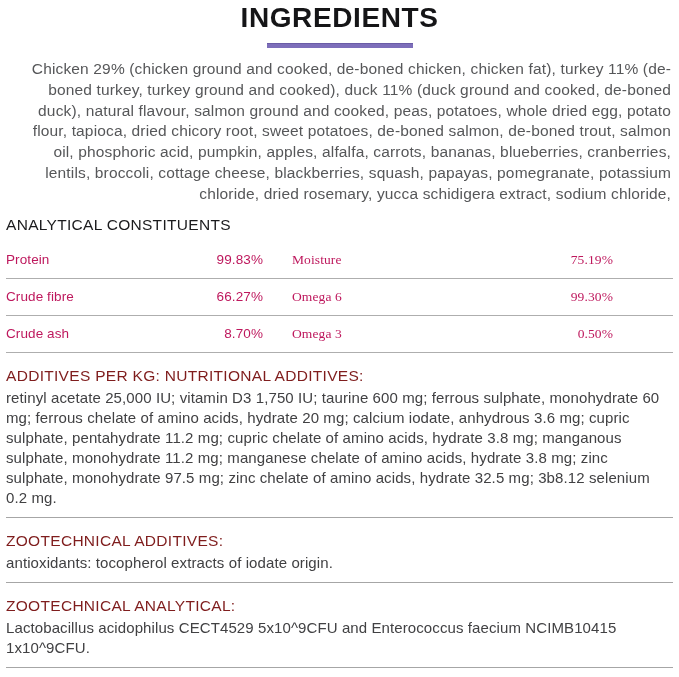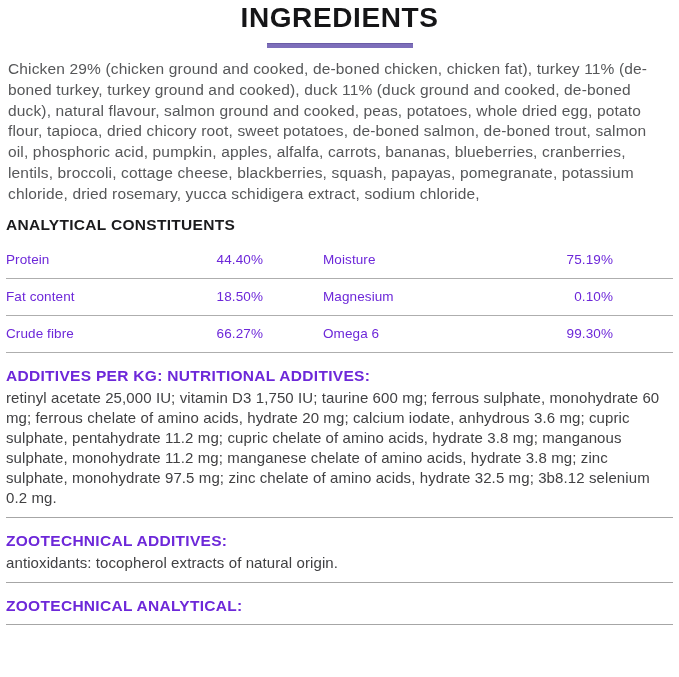--- a/index.html
+++ b/index.html
@@ -28,60 +28,60 @@
     color: #151517;
   }
   .title-underline {
     width: 146px;
     height: 5px;
     margin: 10px auto 11px auto;
     background: #7d6eba;
     border-top: 1px solid #6a5ca6;
   }
   .ingredients-text {
-    text-align: left;
+    text-align: right;
     font-size: 15.5px;
     line-height: 20.8px;
     letter-spacing: 0.15px;
     color: #565759;
     padding: 0 2px;
   }
   .ac-heading {
     margin-top: 11px;
     font-size: 15.5px;
     line-height: 18px;
-    font-weight: 700;
+    font-weight: 400;
     letter-spacing: 0.3px;
     color: #1b1b1d;
   }
   .ac-table { margin-top: 8px; }
   .ac-row {
     display: flex;
     height: 37px;
     align-items: center;
     border-bottom: 1px solid #aeaeae;
   }
   .ac-cell {
     display: flex;
     justify-content: space-between;
     align-items: center;
     font-size: 13.5px;
-    color: #6d28d9;
+    color: #be185d;
     letter-spacing: 0.1px;
   }
   .ac-cell-left { width: 257px; }
-  .ac-cell-right { flex: 1; margin-left: 60px; padding-right: 60px; }
+  .ac-cell-right { flex: 1; margin-left: 29px; padding-right: 60px; font-family: Liberation Serif, serif; }
   .section { }
   .section-heading {
     margin-top: 13px;
     font-size: 15.5px;
     line-height: 19px;
-    font-weight: 700;
+    font-weight: 400;
     letter-spacing: 0.3px;
-    color: #6d28d9;
+    color: #7f1d1d;
   }
   .section-body {
     margin-top: 3px;
     font-size: 15px;
     line-height: 20px;
     letter-spacing: 0.1px;
     color: #414143;
   }
   .section-divider {
     margin-top: 9px;
@@ -98,59 +98,60 @@
   <div class="title-underline"></div>
 
   <p class="ingredients-text">Chicken 29% (chicken ground and cooked, de-boned chicken, chicken fat), turkey 11% (de-boned turkey, turkey ground and cooked), duck 11% (duck ground and cooked, de-boned duck), natural flavour, salmon ground and cooked, peas, potatoes, whole dried egg, potato flour, tapioca, dried chicory root, sweet potatoes, de-boned salmon, de-boned trout, salmon oil, phosphoric acid, pumpkin, apples, alfalfa, carrots, bananas, blueberries, cranberries, lentils, broccoli, cottage cheese, blackberries, squash, papayas, pomegranate, potassium chloride, dried rosemary, yucca schidigera extract, sodium chloride,</p>
 
   <h2 class="ac-heading">ANALYTICAL CONSTITUENTS</h2>
 
   <div class="ac-table">
     <div class="ac-row">
       <div class="ac-cell ac-cell-left">
         <span>Protein</span>
-        <span>44.40%</span>
+        <span>99.83%</span>
       </div>
       <div class="ac-cell ac-cell-right">
         <span>Moisture</span>
         <span>75.19%</span>
-      </div>
-    </div>
-    <div class="ac-row">
-      <div class="ac-cell ac-cell-left">
-        <span>Fat content</span>
-        <span>18.50%</span>
-      </div>
-      <div class="ac-cell ac-cell-right">
-        <span>Magnesium</span>
-        <span>0.10%</span>
       </div>
     </div>
     <div class="ac-row">
       <div class="ac-cell ac-cell-left">
         <span>Crude fibre</span>
         <span>66.27%</span>
       </div>
       <div class="ac-cell ac-cell-right">
         <span>Omega 6</span>
         <span>99.30%</span>
       </div>
     </div>
+    <div class="ac-row">
+      <div class="ac-cell ac-cell-left">
+        <span>Crude ash</span>
+        <span>8.70%</span>
+      </div>
+      <div class="ac-cell ac-cell-right">
+        <span>Omega 3</span>
+        <span>0.50%</span>
+      </div>
+    </div>
   </div>
 
   <div class="section">
     <h2 class="section-heading">ADDITIVES PER KG: NUTRITIONAL ADDITIVES:</h2>
     <p class="section-body">retinyl acetate 25,000 IU; vitamin D3 1,750 IU; taurine 600 mg; ferrous sulphate, monohydrate 60 mg; ferrous chelate of amino acids, hydrate 20 mg; calcium iodate, anhydrous 3.6 mg; cupric sulphate, pentahydrate 11.2 mg; cupric chelate of amino acids, hydrate 3.8 mg; manganous sulphate, monohydrate 11.2 mg; manganese chelate of amino acids, hydrate 3.8 mg; zinc sulphate, monohydrate 97.5 mg; zinc chelate of amino acids, hydrate 32.5 mg; 3b8.12 selenium 0.2 mg.</p>
     <div class="section-divider"></div>
   </div>
 
   <div class="section">
     <h2 class="section-heading">ZOOTECHNICAL ADDITIVES:</h2>
-    <p class="section-body">antioxidants: tocopherol extracts of natural origin.</p>
+    <p class="section-body">antioxidants: tocopherol extracts of iodate origin.</p>
     <div class="section-divider"></div>
   </div>
 
   <div class="section">
     <h2 class="section-heading">ZOOTECHNICAL ANALYTICAL:</h2>
+    <p class="section-body">Lactobacillus acidophilus CECT4529 5x10^9CFU and Enterococcus faecium NCIMB10415 1x10^9CFU.</p>
     <div class="section-divider"></div>
   </div>
 
 </div>
 
 </body></html>

